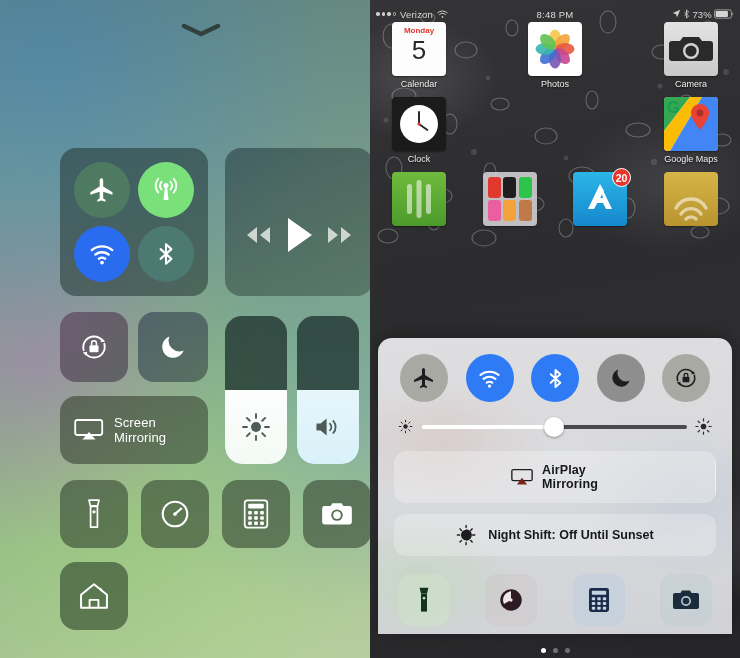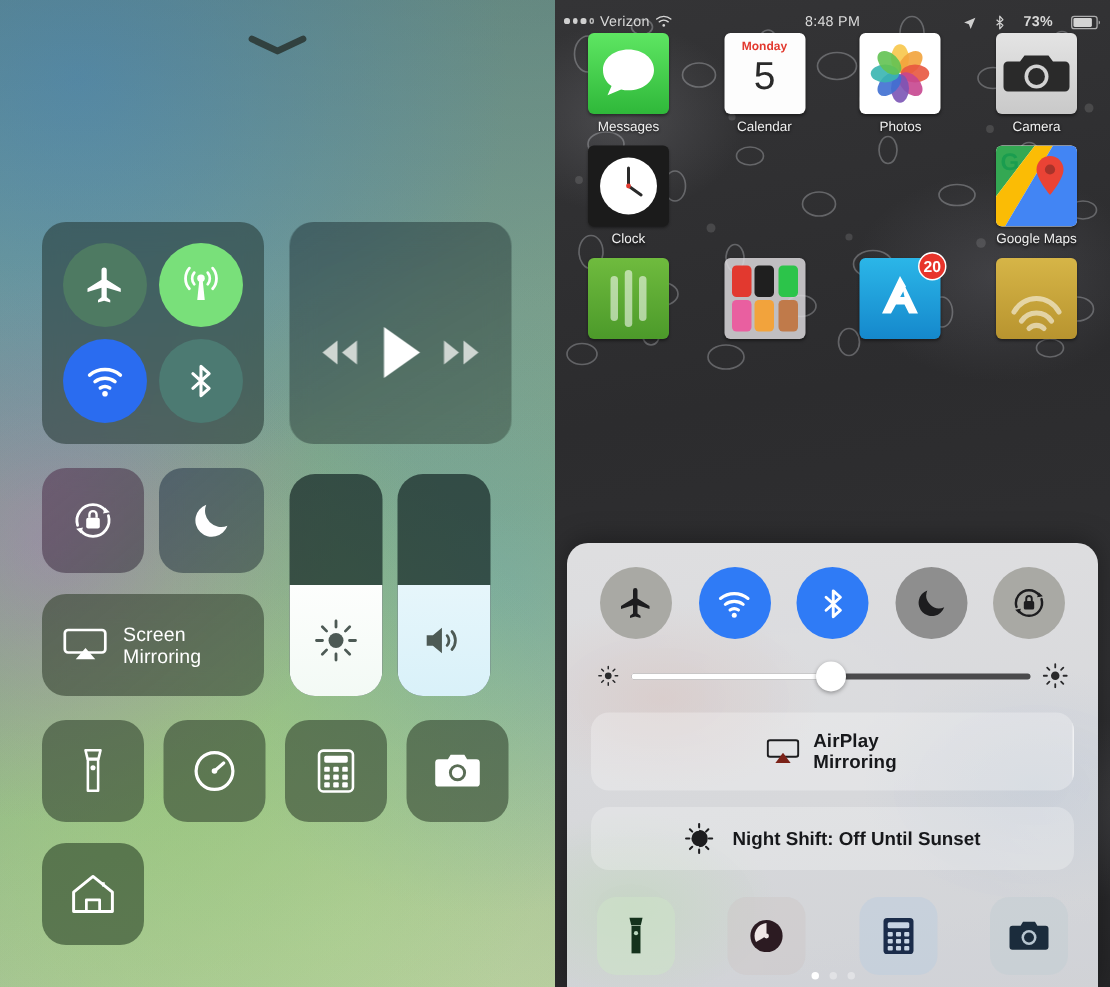--- a/index.html
+++ b/index.html
@@ -14,21 +14,21 @@
       radial-gradient(circle at 14% 8%, rgba(90,150,190,.85) 0%, rgba(90,150,190,0) 42%),
       radial-gradient(circle at 78% 10%, rgba(120,160,150,.75) 0%, rgba(120,160,150,0) 45%),
       radial-gradient(circle at 10% 55%, rgba(170,120,190,.55) 0%, rgba(170,120,190,0) 38%),
       radial-gradient(circle at 30% 78%, rgba(150,200,120,.75) 0%, rgba(150,200,120,0) 46%),
       radial-gradient(circle at 88% 60%, rgba(110,170,170,.6) 0%, rgba(110,170,170,0) 42%),
       radial-gradient(circle at 62% 94%, rgba(180,210,150,.7) 0%, rgba(180,210,150,0) 45%),
       linear-gradient(160deg,#6d9a9a 0%, #7ba08f 30%, #86ab86 58%, #9dbb8e 78%, #b2c79b 100%);
   }
   .left::after{ content:""; position:absolute; inset:0;
     background:linear-gradient(180deg, rgba(40,60,60,.22), rgba(40,60,60,.05) 30%, rgba(255,255,255,.05)); }
-  .left > * { position:relative; z-index:2; }
+  .left > * { position:relative; z-index:2;margin-left:32px; }
 
   .grabber { position:absolute; top:22px; left:0; right:0; display:flex; justify-content:center; }
   .grabber svg { display:block; }
 
   .l-tile { position:absolute; border-radius:16px; background:rgba(30,48,44,.52); backdrop-filter:blur(8px); }
   .l-circle { position:absolute; border-radius:50%; display:flex; align-items:center; justify-content:center; }
 
   .conn-card { left:28px; top:148px; width:148px; height:148px; }
   .media-card { left:193px; top:148px; width:148px; height:148px;
     background:linear-gradient(150deg, rgba(35,55,60,.55), rgba(45,60,50,.42)); }
@@ -62,37 +62,37 @@
       radial-gradient(ellipse 140px 100px at 80% 28%, rgba(110,110,118,.3), rgba(0,0,0,0) 70%),
       radial-gradient(ellipse 150px 110px at 45% 70%, rgba(95,95,102,.28), rgba(0,0,0,0) 72%),
       radial-gradient(ellipse 110px 90px at 92% 82%, rgba(120,120,126,.25), rgba(0,0,0,0) 70%),
       linear-gradient(170deg,#343436 0%,#2c2c2e 40%,#303032 70%,#262628 100%);
   }
   .droplets { position:absolute; inset:0; pointer-events:none; opacity:.75; }
   .statusbar { position:absolute; top:0; left:0; right:0; height:16px; display:flex;
                align-items:center; color:#d8d8d8; font-size:9.5px; padding:14px 6px; letter-spacing:.2px; }
   .sb-left { display:flex; align-items:center; gap:4px; }
   .sb-center { position:absolute; left:0; right:0; text-align:center; font-size:9.5px; color:#dcdcdc; }
-  .sb-right { margin-left:auto; display:flex; align-items:flex-end; gap:12px; z-index:2;font-weight:bold; }
+  .sb-right { margin-left:auto; display:flex; align-items:flex-start; gap:2px; z-index:2; }
   .dots3 { display:flex; gap:2px; align-items:center; }
   .dots3 i { width:3.5px; height:3.5px; border-radius:50%; background:#cfcfcf; display:block; }
   .dots3 i.o { background:transparent; border:.7px solid #bbb; }
 
   .appgrid { position:absolute; top:22px; left:0; right:0; padding:0 12px; }
   .approw { display:flex; justify-content:space-between; margin-bottom:8px; }
   .app { width:74px; display:flex; flex-direction:column; align-items:center; position:relative; }
   .appicon { width:54px; height:54px; border-radius:4px; position:relative; overflow:hidden;
              box-shadow:0 1px 2px rgba(0,0,0,.4); }
   .applabel { margin-top:3px; font-size:9px; color:#f0f0f0; text-shadow:0 1px 2px rgba(0,0,0,.8); }
   .badge { position:absolute; top:-4px; right:6px; min-width:19px; height:19px; border-radius:10px;
            background:#e8342b; color:#fff; font-size:10.5px; line-height:19px; text-align:center;
            border:1.2px solid #fff; font-weight:bold; z-index:3; padding:0 3px; }
 
   
-  .cc { position:absolute; left:8px; right:8px; bottom:0; border-radius:14px 14px 0 0;
+  .cc { position:absolute; left:8px; right:8px; bottom:24px; border-radius:14px 14px 0 0;
         padding:16px 16px 8px;
         background:
           radial-gradient(ellipse 140px 90px at 12% 82%, rgba(188,214,182,.55), rgba(0,0,0,0) 70%),
           radial-gradient(ellipse 150px 90px at 18% 35%, rgba(216,188,182,.42), rgba(0,0,0,0) 70%),
           radial-gradient(ellipse 160px 110px at 88% 55%, rgba(186,198,214,.45), rgba(0,0,0,0) 72%),
           linear-gradient(175deg, rgba(236,236,238,.93), rgba(222,224,228,.93));
         box-shadow:0 -2px 18px rgba(0,0,0,.35); }
   .cc-top { display:flex; justify-content:space-between; align-items:center; padding:0 6px; }
   .cc-toggle { width:48px; height:48px; border-radius:50%; display:flex; align-items:center; justify-content:center; }
   .cc-slider { display:flex; align-items:center; gap:8px; margin:16px 4px 4px; }
@@ -368,28 +368,20 @@
           <rect x=".6" y=".6" width="22" height="10.8" rx="2.2" fill="none" stroke="rgba(215,215,215,.75)" stroke-width="1.1"></rect>
           <rect x="2.1" y="2.1" width="16" height="7.8" rx="1.2" fill="#d4d4d4"></rect>
           <path d="M24 4.2v3.6a2 2 0 0 0 0-3.6z" fill="rgba(215,215,215,.75)"></path>
         </svg>
       </div>
     </div>
 
     <div class="appgrid">
 
       <div class="approw">
-        <div class="app">
-          <div class="appicon" style="background:linear-gradient(180deg,#5ee662,#2fb83a);">
-            <svg width="54" height="54" viewBox="0 0 54 54">
-                <path fill="#fff" d="M27 11c9.6 0 17 6 17 13.6S36.6 38.2 27 38.2c-1.7 0-3.4-.2-4.9-.6L13 41.5l2.7-6.2C12 32.8 10 29 10 24.6 10 17 17.4 11 27 11z"></path>
-              </svg>
-          </div>
-          <span class="applabel">Messages</span>
-        </div>
 
         <div class="app">
           <div class="appicon" style="background:#fdfdfd;">
             <div style="text-align:center;font-size:8px;color:#e2392f;padding-top:4px;font-weight:bold;">Monday</div>
             <div style="text-align:center;font-size:26px;color:#2a2a2a;line-height:30px;font-weight:300;">5</div>
           </div>
           <span class="applabel">Calendar</span>
         </div>
 
         <div class="app">

